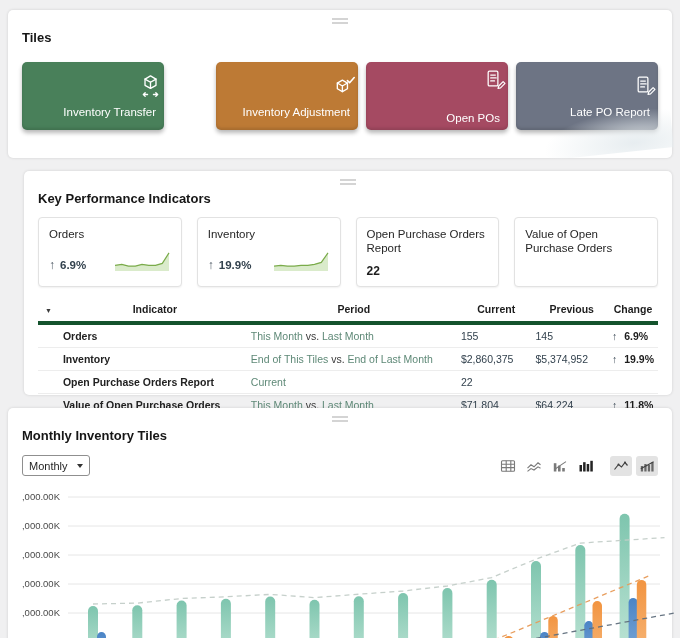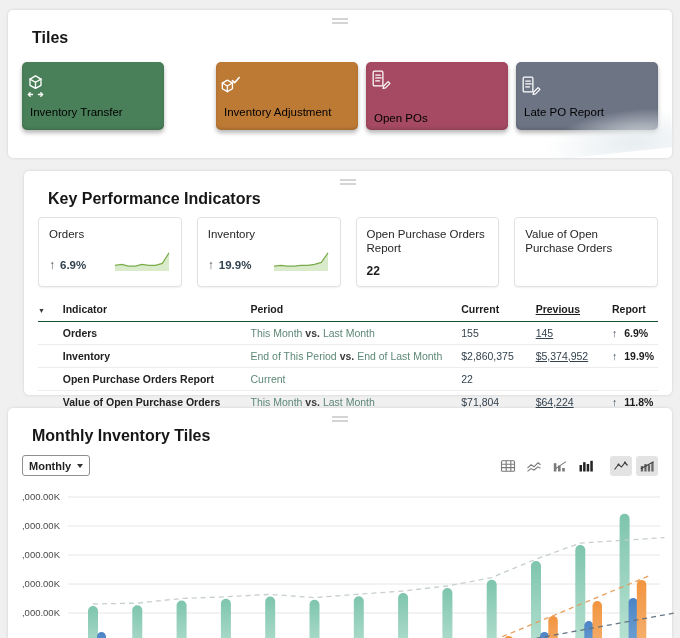--- a/index.html
+++ b/index.html
@@ -18,30 +18,30 @@
   #kpi-card    { margin-top:13px; height:224px;margin-left:24px; }
   #chart-card  { margin-top:13px; height:262px; }
 
   .drag-handle {
     position:absolute; top:8px; left:50%; transform:translateX(-50%);
     width:16px; height:6px;
     border-top:2px solid #d4d4d4; border-bottom:2px solid #d4d4d4;
     cursor:grab;
   }
   .section-title {
-    margin:0; padding:20px 0 0 24px;
-    font-size:16px; line-height:16px; font-weight:700; color:#161616;
+    margin:0; padding:20px 0 0 14px;
+    font-size:13px; line-height:16px; font-weight:700; color:#161616;
   }
 
   
   .tiles-row { display:flex; gap:8px; padding:16px 14px 0; }
   .tile {
     width:157px; height:68px; border-radius:5px; cursor:pointer;
-    display:flex; flex-direction:column; align-items:flex-start; justify-content:center;
-    color:#000000; box-shadow:0 3px 4px rgba(0,0,0,.28), inset 0 -2px 3px rgba(0,0,0,.12);
+    display:flex; flex-direction:column; align-items:flex-end; justify-content:center;
+    color:#ffffff; box-shadow:0 3px 4px rgba(0,0,0,.28), inset 0 -2px 3px rgba(0,0,0,.12);
   }
   .tile svg { width:27px; height:27px; flex:0 0 auto; }
   .tile-label { font-size:11.5px; line-height:1.25; margin-top:1px; text-align:center; padding:0 8px; }
   .corner-decor {
     position:absolute; right:0; bottom:4px; width:130px; height:42px;
     background:radial-gradient(ellipse at 70% 80%, #e7edf0 0%, rgba(231,237,240,0) 70%);
     transform:rotate(-6deg); pointer-events:none;
   }
 
   
@@ -53,38 +53,38 @@
   .kpi-title { font-size:11.5px; color:#262626; line-height:1.25; }
   .kpi-bottom { display:flex; align-items:flex-end; justify-content:space-between; margin-top:7px; }
   .kpi-change { font-size:11.5px; font-weight:700; color:#33424e; white-space:nowrap; }
   .kpi-change .arr { font-weight:400; color:#4a5560; margin-right:5px; font-size:12px; }
   .kpi-value { font-size:12px; font-weight:700; color:#1d1d1d; margin-top:8px; }
   .sparkline { width:56px; height:24px; display:block; }
 
   
   .kpi-table { width:calc(100% - 28px); margin:13px 14px 0; border-collapse:collapse; font-size:10.5px; }
   .kpi-table th {
-    text-align:left; font-weight:700; color:#1d1d1d; padding:3px 4px 6px 0;
-    border-bottom:1px solid #14532d; white-space:nowrap;
+    text-align:center; font-weight:700; color:#1d1d1d; padding:3px 4px 6px 0;
+    border-bottom:4px solid #14532d; white-space:nowrap;
   }
   .kpi-table td { padding:5px 4px 5px 0; border-bottom:1px solid #ededed; color:#33424e; white-space:nowrap; }
   .caret-cell { width:26px; color:#444; }
   .caret-down { font-size:7px; color:#3c3c3c; cursor:pointer; }
   td.ind, th.ind { width:190px; }
   td.per, th.per { width:212px; }
   td.cur, th.cur { width:76px; }
-  td.pre, th.pre { width:78px;text-decoration:underline; }
+  td.pre, th.pre { width:78px; }
   .ind-txt { font-weight:700; color:#222; }
   .p-part { color:#5d8876; }
-  .p-vs { font-weight:700; color:#3a3a3a; }
+  .p-vs { font-weight:400; color:#3a3a3a; }
   .chg { font-weight:700; color:#1d1d1d; }
   .chg .arr { font-weight:400; color:#3c4a57; margin-right:7px; }
 
   
-  .chart-controls { display:flex; justify-content:space-between; align-items:center; padding:11px 14px 0;font-weight:bold; }
+  .chart-controls { display:flex; justify-content:space-between; align-items:center; padding:11px 14px 0; }
   .dropdown {
     display:flex; align-items:center; justify-content:space-between;
     width:68px; height:21px; border:1px solid #8f8f8f; border-radius:3px;
     padding:0 6px; font-size:11px; color:#1f1f1f; background:#fff; cursor:pointer;
   }
   .dd-caret { width:0; height:0; border-left:3.5px solid transparent; border-right:3.5px solid transparent; border-top:4.5px solid #333; }
   .chart-icons { display:flex; gap:4px; align-items:center; }
   .icon-btn {
     width:22px; height:20px; border-radius:3px; cursor:pointer;
     display:flex; align-items:center; justify-content:center; color:#7a7a7a; background:transparent;
@@ -173,36 +173,36 @@
       </div>
     </div>
   <table class="kpi-table">
     <thead>
         <tr id="kpi-thead-row">
           <th class="caret-cell"><span class="caret-down">▼</span></th>
           <th class="ind">Indicator</th>
           <th class="per">Period</th>
           <th class="cur">Current</th>
           <th class="pre">Previous</th>
-          <th>Report</th>
+          <th>Change</th>
         </tr>
       </thead>
     <tbody id="kpi-tbody">
         <tr>
           <td class="caret-cell"></td>
           <td class="ind"><span class="ind-txt">Orders</span></td>
           <td class="per"><span class="p-part">This Month</span> <span class="p-vs">vs.</span> <span class="p-part">Last Month</span></td>
           <td class="cur">155</td>
           <td class="pre">145</td>
           <td><span class="chg"><span class="arr">↑</span>6.9%</span></td>
         </tr>
         <tr>
           <td class="caret-cell"></td>
           <td class="ind"><span class="ind-txt">Inventory</span></td>
-          <td class="per"><span class="p-part">End of This Period</span> <span class="p-vs">vs.</span> <span class="p-part">End of Last Month</span></td>
+          <td class="per"><span class="p-part">End of This Tiles</span> <span class="p-vs">vs.</span> <span class="p-part">End of Last Month</span></td>
           <td class="cur">$2,860,375</td>
           <td class="pre">$5,374,952</td>
           <td><span class="chg"><span class="arr">↑</span>19.9%</span></td>
         </tr>
         <tr>
           <td class="caret-cell"></td>
           <td class="ind"><span class="ind-txt">Open Purchase Orders Report</span></td>
           <td class="per"><span class="p-part">Current</span></td>
           <td class="cur">22</td>
           <td class="pre"></td>

